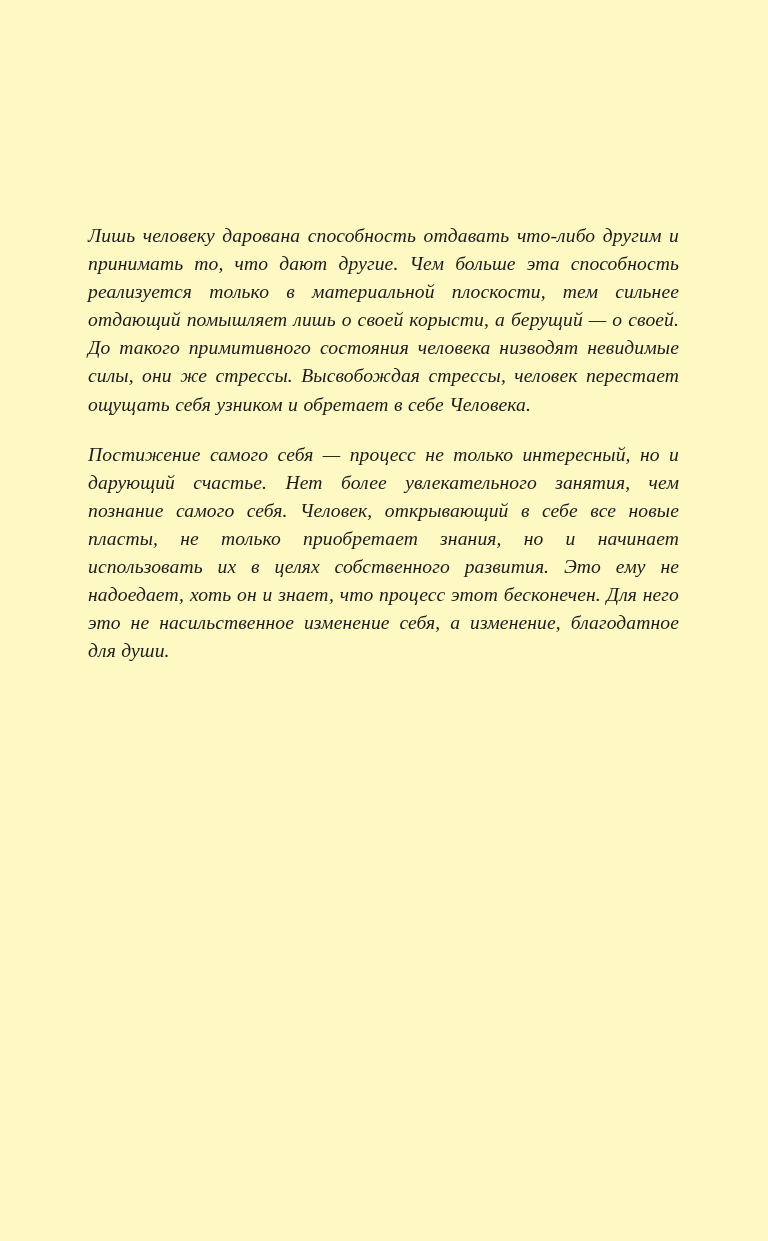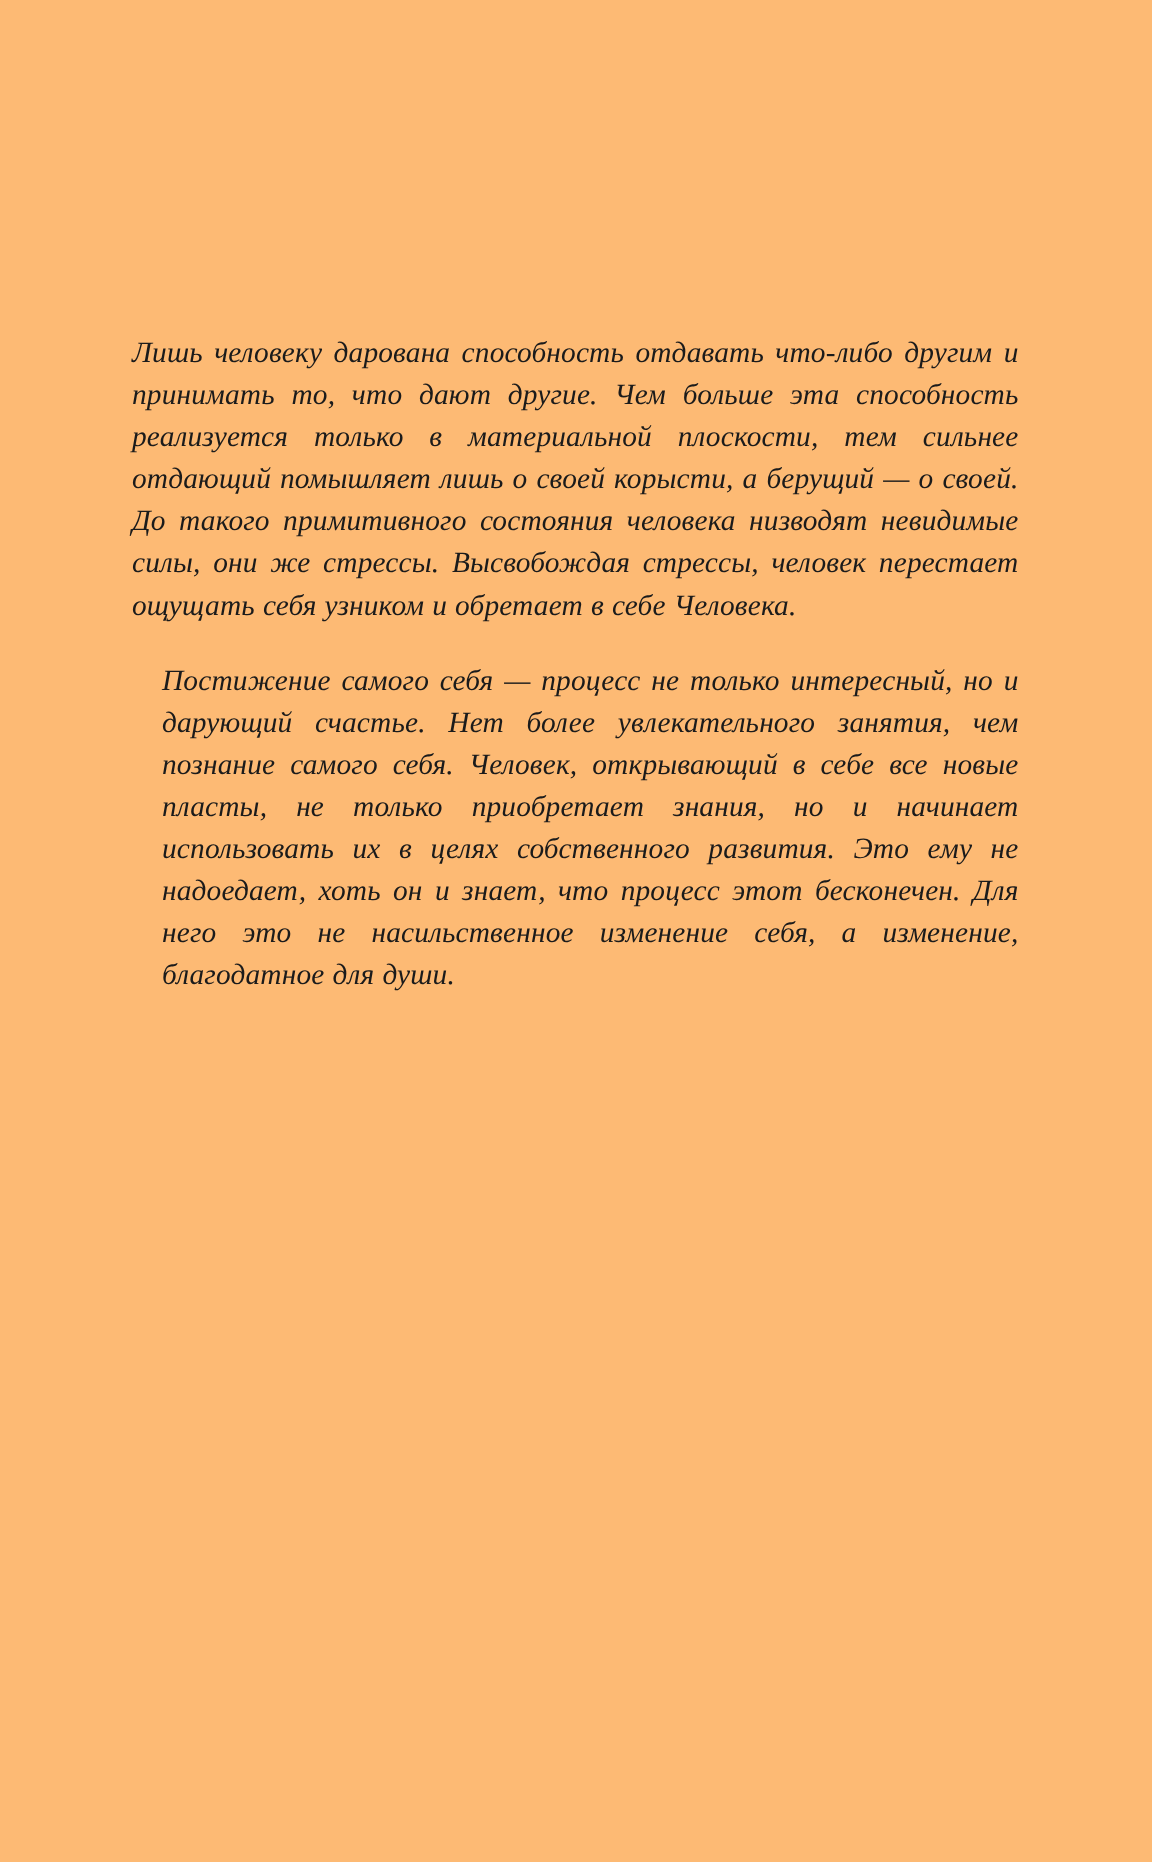--- a/index.html
+++ b/index.html
@@ -12,21 +12,21 @@
     height: 1241px;
     background: #ffffff;
     font-family: "Liberation Serif", "DejaVu Serif", serif;
     -webkit-font-smoothing: antialiased;
   }
 
   .page {
     position: relative;
     width: 768px;
     height: 1241px;
-    background: #fdba74;
+    background: #fef9c3;
     overflow: hidden;
   }
 
   .text-block {
     position: absolute;
     left: 88px;
     top: 222px;
     width: 591px;
   }
 
@@ -39,21 +39,20 @@
     text-align: justify;
     text-justify: inter-word;
     hyphens: manual;
     -webkit-hyphens: manual;
     letter-spacing: 0.1px;
     word-spacing: 0.4px;
   }
 
   .para + .para {
     margin-top: 22px;
-    margin-left: 20px;
   }
 
   
   .para:last-child {
     text-align: justify;
   }
 </style>
 </head>
 <body>
 

